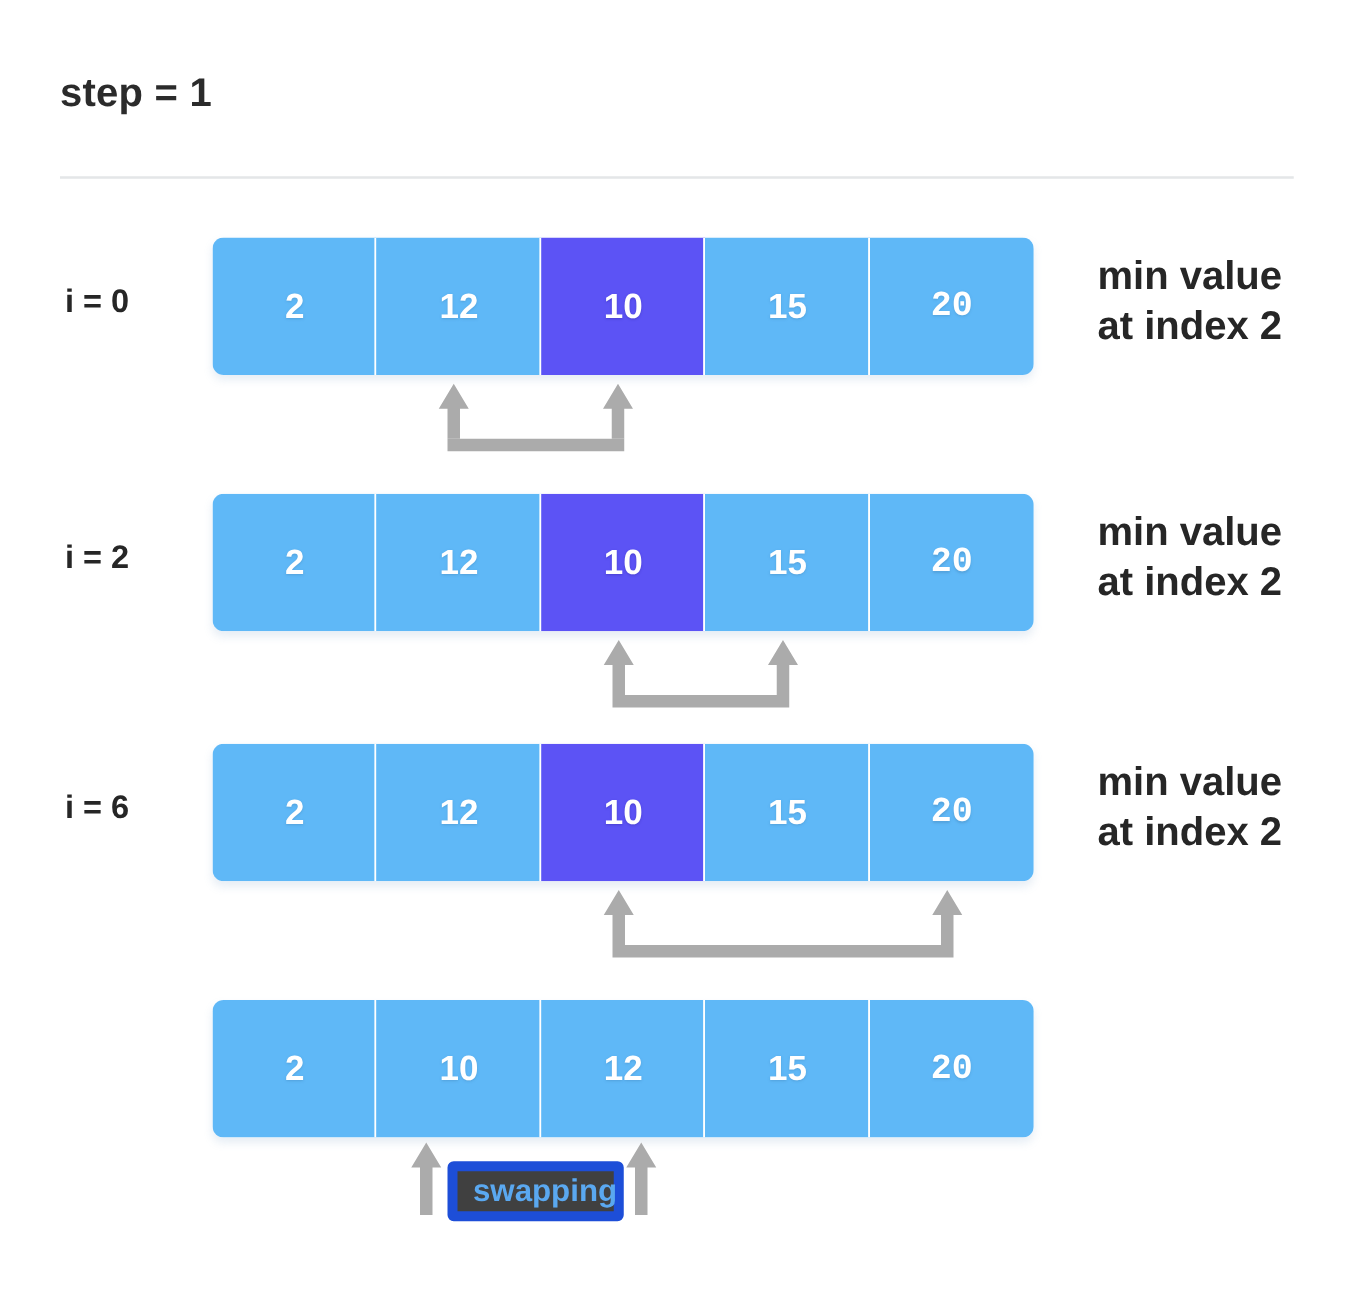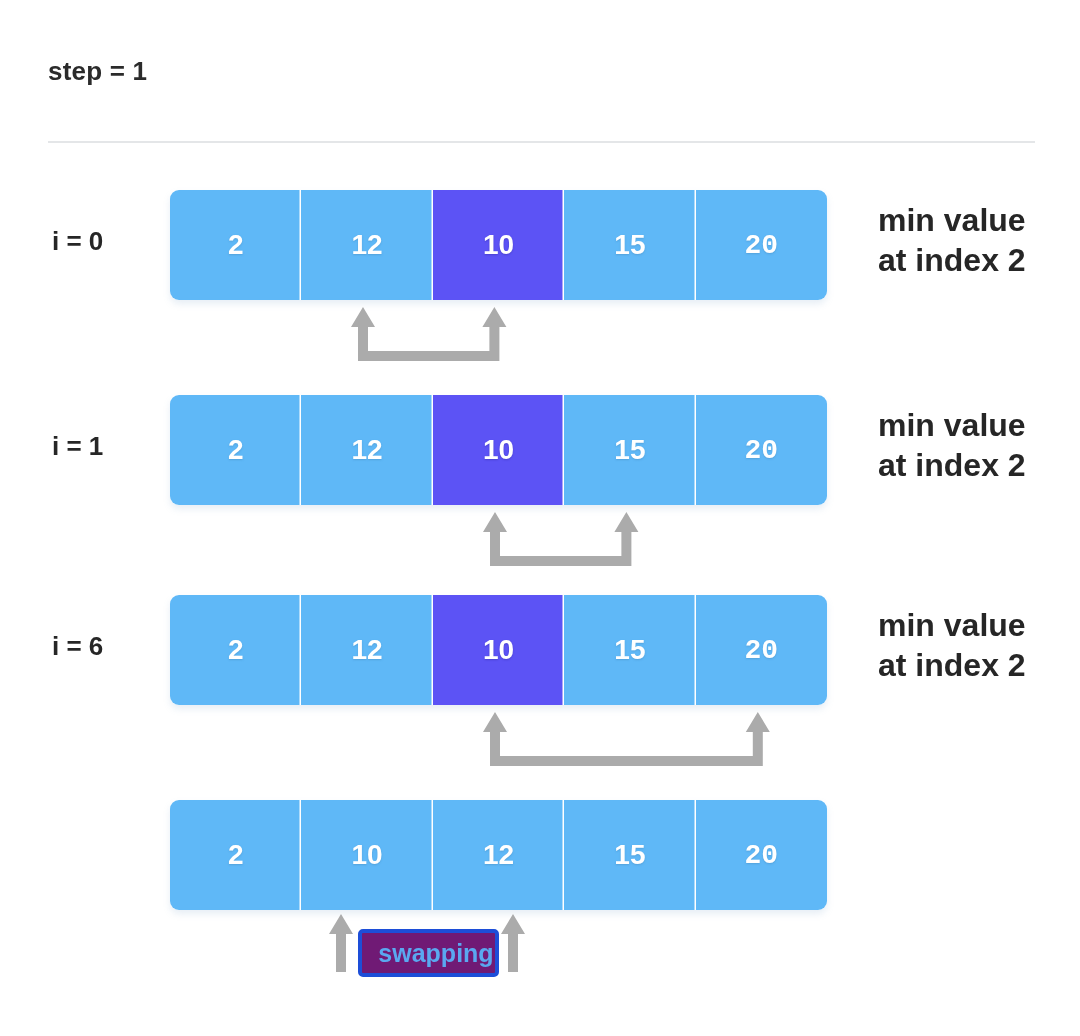--- a/index.html
+++ b/index.html
@@ -17,21 +17,21 @@
     position: relative;
     width: 1080px;
     height: 1036px;
   }
 
   
   .step-title {
     position: absolute;
     left: 48px;
     top: 56px;
-    font-size: 26px;
+    font-size: 32px;
     font-weight: bold;
     color: #2b2b2b;
     letter-spacing: 0.2px;
     white-space: nowrap;
   }
   .divider {
     position: absolute;
     left: 48px;
     top: 141px;
     width: 987px;
@@ -118,23 +118,23 @@
     top: 912px;
     width: 1080px;
     height: 90px;
   }
   .swap-box {
     position: absolute;
     left: 358px;
     top: 17px;
     width: 141px;
     height: 48px;
-    border: 4px solid #1d4ed8;
+    border: 8px solid #1d4ed8;
     border-radius: 5px;
-    background: #701a75;
+    background: #404040;
     display: flex;
     align-items: center;
     justify-content: center;
     font-size: 25px;
     font-weight: bold;
     color: #5aa8f0;
     box-sizing: border-box;
     z-index: 2;
     padding-left: 15px;
   }
@@ -169,21 +169,21 @@
 at index 2</div>
       </div>
       <div class="connector" style="left: 343.1px; top: 305px;">
         <svg width="171.39999999999998" height="58" viewBox="0 0 171.39999999999998 58">
           <path d="M20 2 L32 22 L25 22 L25 46 L15 46 L15 22 L8 22 Z" fill="#ababab"></path>
           <path d="M151.39999999999998 2 L163.39999999999998 22 L156.39999999999998 22 L156.39999999999998 46 L146.39999999999998 46 L146.39999999999998 22 L139.39999999999998 22 Z" fill="#ababab"></path>
           <path d="M15 46 L156.39999999999998 46 L156.39999999999998 56 L15 56 Z" fill="#ababab"></path>
         </svg>
       </div>
       <div class="row" style="top: 395px;">
-        <div class="row-label">i = 1</div>
+        <div class="row-label">i = 2</div>
         <div class="array">
           <div class="cell">2</div>
           <div class="cell">12</div>
           <div class="cell highlight">10</div>
           <div class="cell">15</div>
           <div class="cell">20</div>
         </div>
         <div class="note">min value
 at index 2</div>
       </div>

